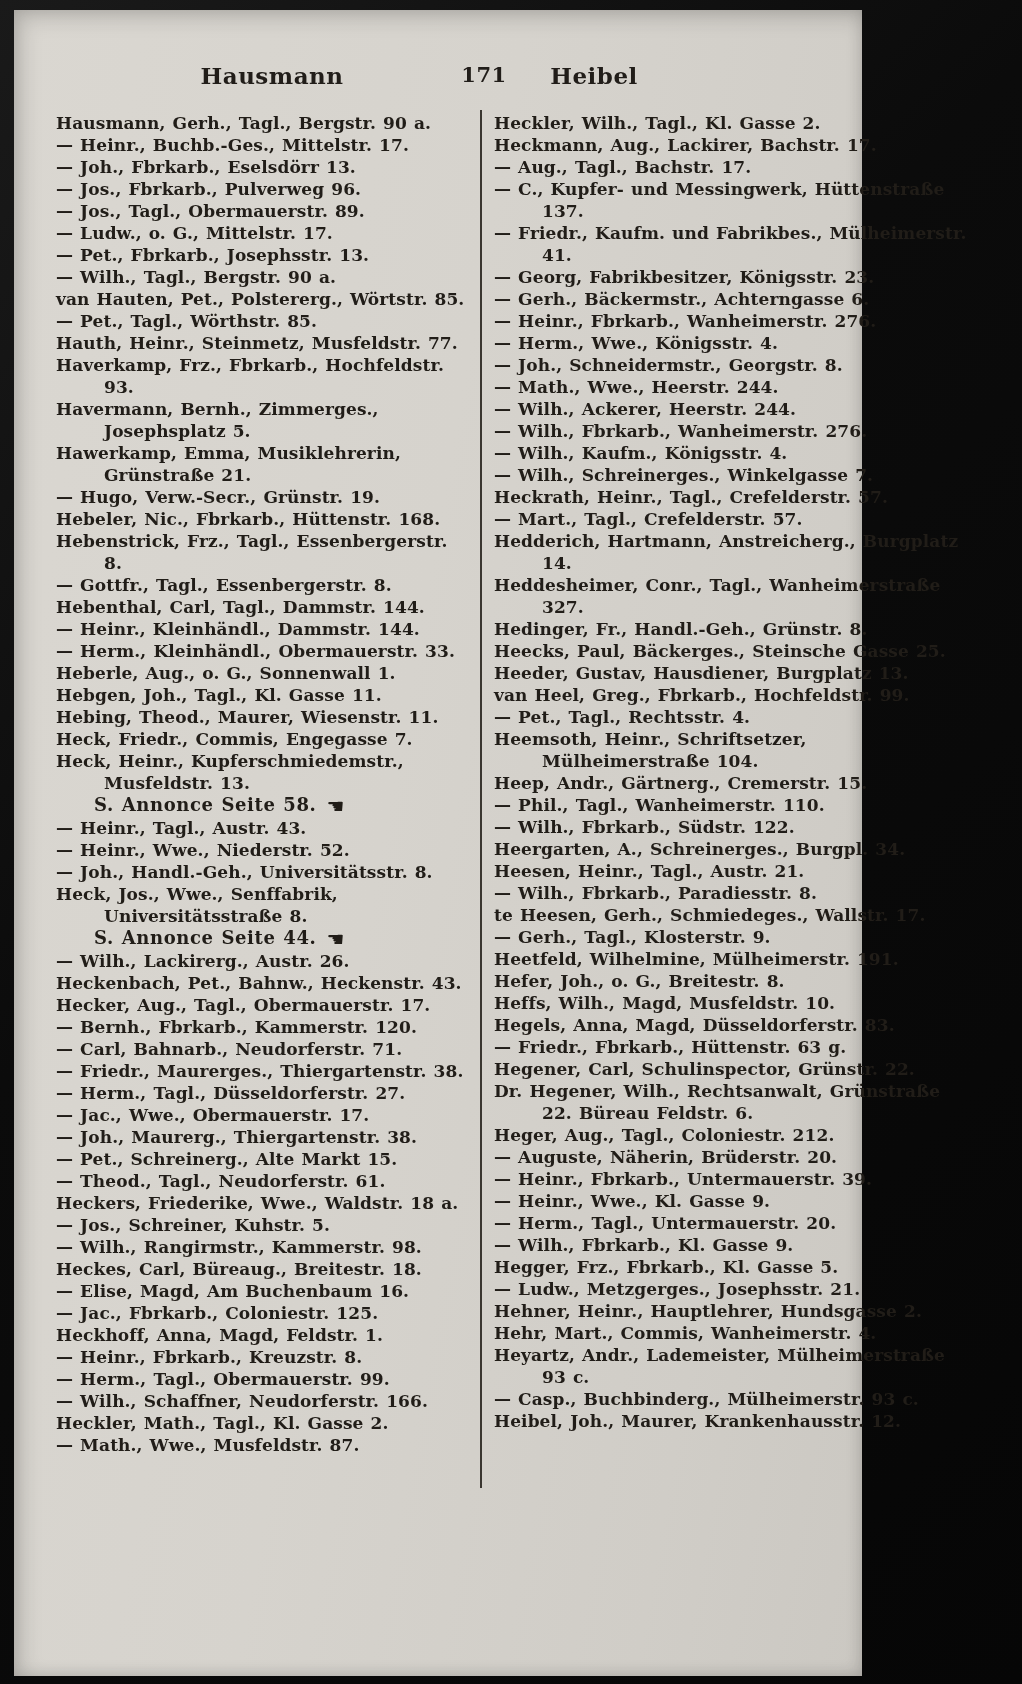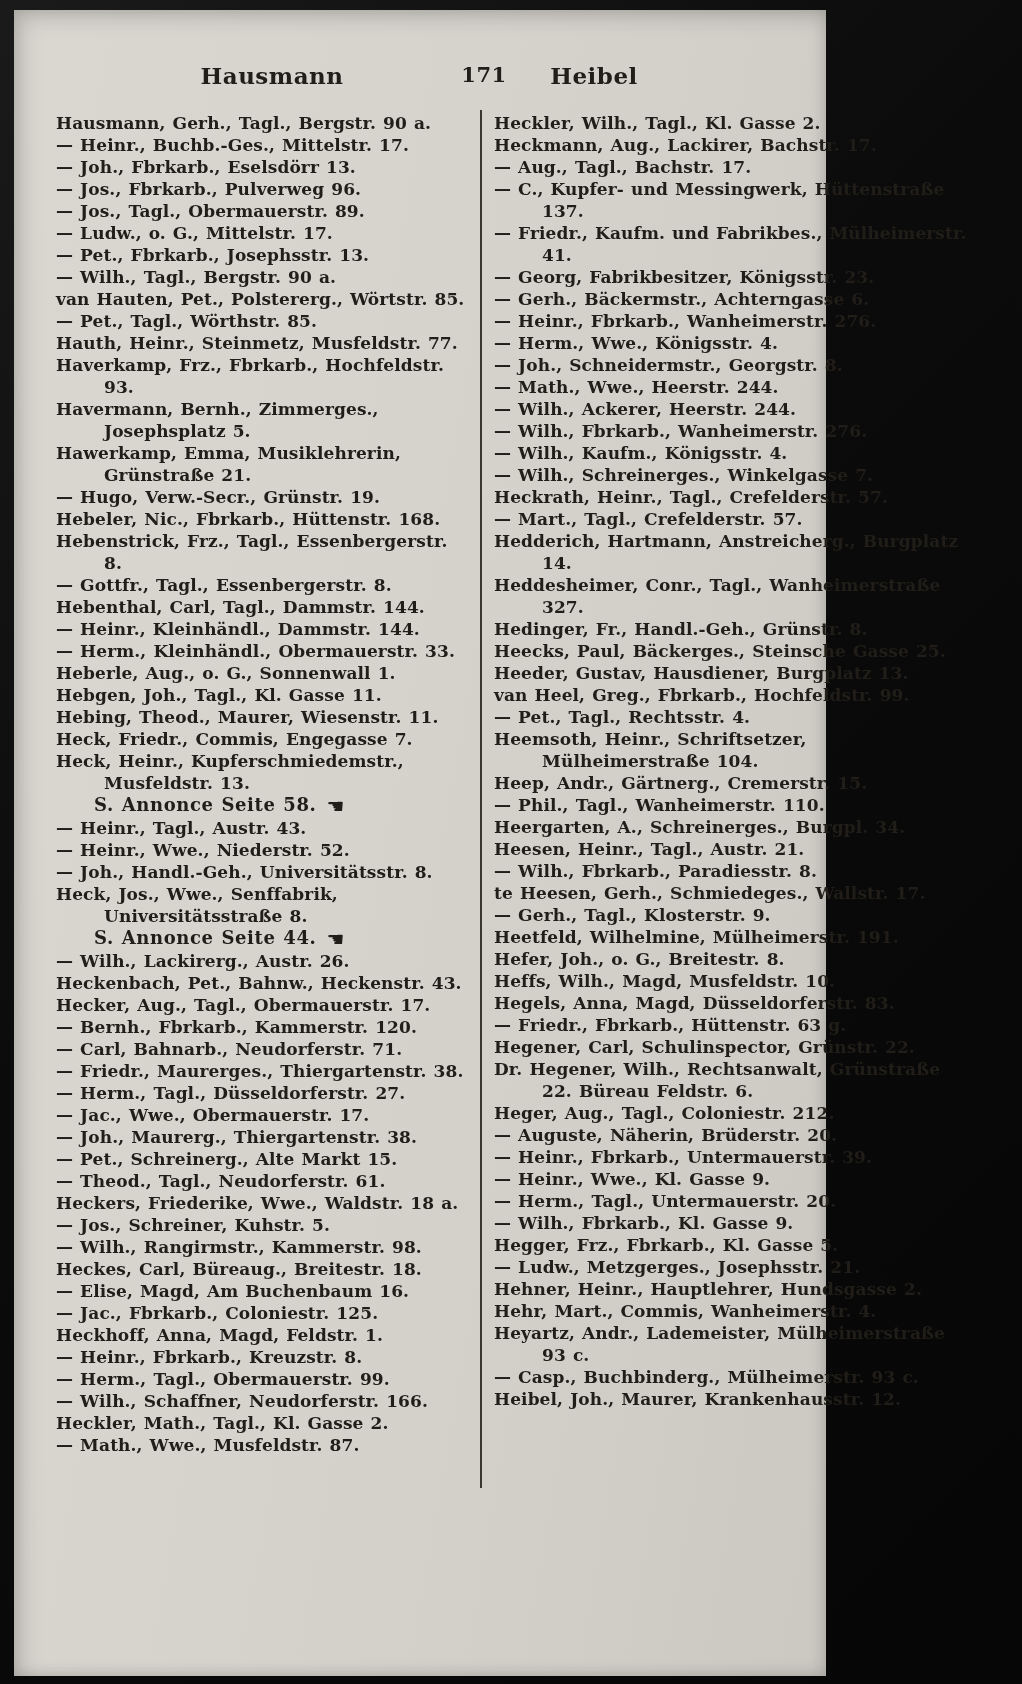--- a/index.html
+++ b/index.html
@@ -12,20 +12,21 @@
   .scan-bed {
     position: absolute; inset: 0;
     background: linear-gradient(135deg, #1a1a1a 0%, #0b0b0b 40%, #060606 100%);
   }
   .paper {
     position: absolute;
     left: 14px; top: 10px;
     width: 812px; height: 1666px;
     background: linear-gradient(100deg, #dad7d1 0%, #d6d3cd 45%, #d0cdc7 80%, #cbc8c2 100%);
     box-shadow: inset 6px 6px 22px rgba(0,0,0,0.18), inset -2px -2px 14px rgba(0,0,0,0.10);
+    padding-left: 36px;
   }
   .running-head {
     position: absolute;
     top: 52px; left: 0; right: 0; height: 30px;
     color: #211d19;
   }
   .head-item {
     position: absolute;
     transform: translateX(-50%);
     font-weight: bold;
@@ -168,20 +169,21 @@
       <div class="entry">Hedderich, Hartmann, Anstreicherg., Burgplatz 14.</div>
       <div class="entry">Heddesheimer, Conr., Tagl., Wanheimerstraße 327.</div>
       <div class="entry">Hedinger, Fr., Handl.-Geh., Grünstr. 8.</div>
       <div class="entry">Heecks, Paul, Bäckerges., Steinsche Gasse 25.</div>
       <div class="entry">Heeder, Gustav, Hausdiener, Burgplatz 13.</div>
       <div class="entry">van Heel, Greg., Fbrkarb., Hochfeldstr. 99.</div>
       <div class="entry">— Pet., Tagl., Rechtsstr. 4.</div>
       <div class="entry">Heemsoth, Heinr., Schriftsetzer, Mülheimerstraße 104.</div>
       <div class="entry">Heep, Andr., Gärtnerg., Cremerstr. 15.</div>
       <div class="entry">— Phil., Tagl., Wanheimerstr. 110.</div>
+      <div class="entry">— Wilh., Fbrkarb., Südstr. 122.</div>
       <div class="entry">Heergarten, A., Schreinerges., Burgpl. 34.</div>
       <div class="entry">Heesen, Heinr., Tagl., Austr. 21.</div>
       <div class="entry">— Wilh., Fbrkarb., Paradiesstr. 8.</div>
       <div class="entry">te Heesen, Gerh., Schmiedeges., Wallstr. 17.</div>
       <div class="entry">— Gerh., Tagl., Klosterstr. 9.</div>
       <div class="entry">Heetfeld, Wilhelmine, Mülheimerstr. 191.</div>
       <div class="entry">Hefer, Joh., o. G., Breitestr. 8.</div>
       <div class="entry">Heffs, Wilh., Magd, Musfeldstr. 10.</div>
       <div class="entry">Hegels, Anna, Magd, Düsseldorferstr. 83.</div>
       <div class="entry">— Friedr., Fbrkarb., Hüttenstr. 63 g.</div>

